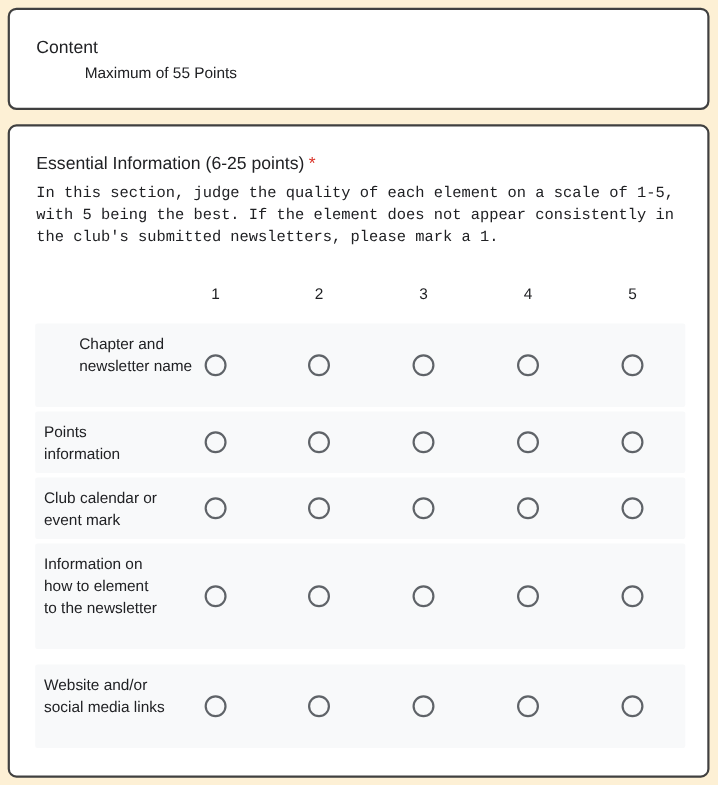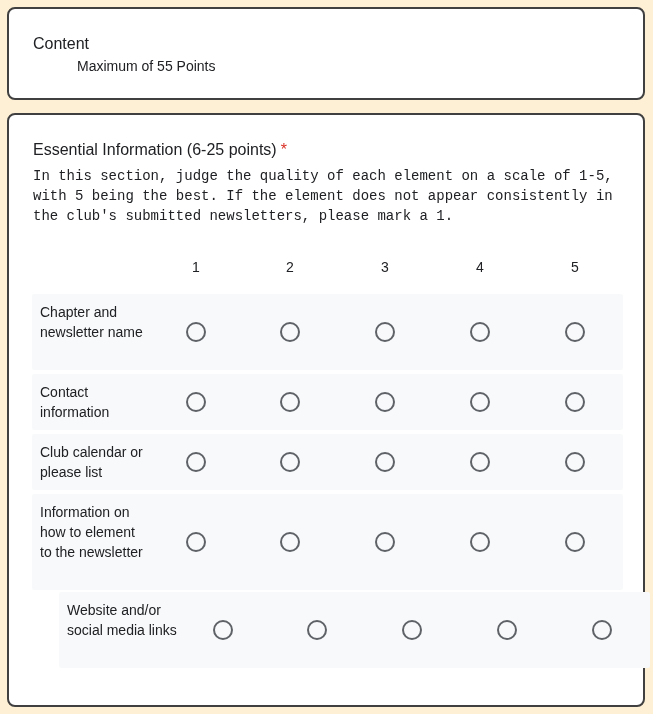--- a/index.html
+++ b/index.html
@@ -54,52 +54,52 @@
   </div>
   <div class="q-desc">In this section, judge the quality of each element on a scale of 1-5, with 5 being the best. If the element does not appear consistently in the club's submitted newsletters, please mark a 1.</div>
 
   <div class="grid" id="grid">
       <div class="col-head" style="left: 164px;">1</div>
       <div class="col-head" style="left: 258px;">2</div>
       <div class="col-head" style="left: 353px;">3</div>
       <div class="col-head" style="left: 448px;">4</div>
       <div class="col-head" style="left: 543px;">5</div>
       <div class="row" style="top: 39px; height: 76px;">
-        <div class="row-label" style="top: 8px;">Chapter and newsletter name</div>
+        <div class="row-label" style="top: 8px; margin-left: 32px;">Chapter and newsletter name</div>
         <div class="radio" role="radio" style="left: 164px; top: 38px;"></div>
         <div class="radio" role="radio" style="left: 258px; top: 38px;"></div>
         <div class="radio" role="radio" style="left: 353px; top: 38px;"></div>
         <div class="radio" role="radio" style="left: 448px; top: 38px;"></div>
         <div class="radio" role="radio" style="left: 543px; top: 38px;"></div>
       </div>
       <div class="row" style="top: 119px; height: 56px;">
-        <div class="row-label" style="top: 8px;">Contact information</div>
+        <div class="row-label" style="top: 8px;">Points information</div>
         <div class="radio" role="radio" style="left: 164px; top: 28px;"></div>
         <div class="radio" role="radio" style="left: 258px; top: 28px;"></div>
         <div class="radio" role="radio" style="left: 353px; top: 28px;"></div>
         <div class="radio" role="radio" style="left: 448px; top: 28px;"></div>
         <div class="radio" role="radio" style="left: 543px; top: 28px;"></div>
       </div>
       <div class="row" style="top: 179px; height: 56px;">
-        <div class="row-label" style="top: 8px;">Club calendar or please list</div>
+        <div class="row-label" style="top: 8px;">Club calendar or event mark</div>
         <div class="radio" role="radio" style="left: 164px; top: 28px;"></div>
         <div class="radio" role="radio" style="left: 258px; top: 28px;"></div>
         <div class="radio" role="radio" style="left: 353px; top: 28px;"></div>
         <div class="radio" role="radio" style="left: 448px; top: 28px;"></div>
         <div class="radio" role="radio" style="left: 543px; top: 28px;"></div>
       </div>
       <div class="row" style="top: 239px; height: 96px;">
         <div class="row-label" style="top: 8px;">Information on how to element to the newsletter</div>
         <div class="radio" role="radio" style="left: 164px; top: 48px;"></div>
         <div class="radio" role="radio" style="left: 258px; top: 48px;"></div>
         <div class="radio" role="radio" style="left: 353px; top: 48px;"></div>
         <div class="radio" role="radio" style="left: 448px; top: 48px;"></div>
         <div class="radio" role="radio" style="left: 543px; top: 48px;"></div>
       </div>
-      <div class="row" style="top: 337px; height: 76px; margin-left: 27px;">
+      <div class="row" style="top: 349px; height: 76px;">
         <div class="row-label" style="top: 8px;">Website and/or social media links</div>
         <div class="radio" role="radio" style="left: 164px; top: 38px;"></div>
         <div class="radio" role="radio" style="left: 258px; top: 38px;"></div>
         <div class="radio" role="radio" style="left: 353px; top: 38px;"></div>
         <div class="radio" role="radio" style="left: 448px; top: 38px;"></div>
         <div class="radio" role="radio" style="left: 543px; top: 38px;"></div>
       </div>
     </div>
 </div>
 

